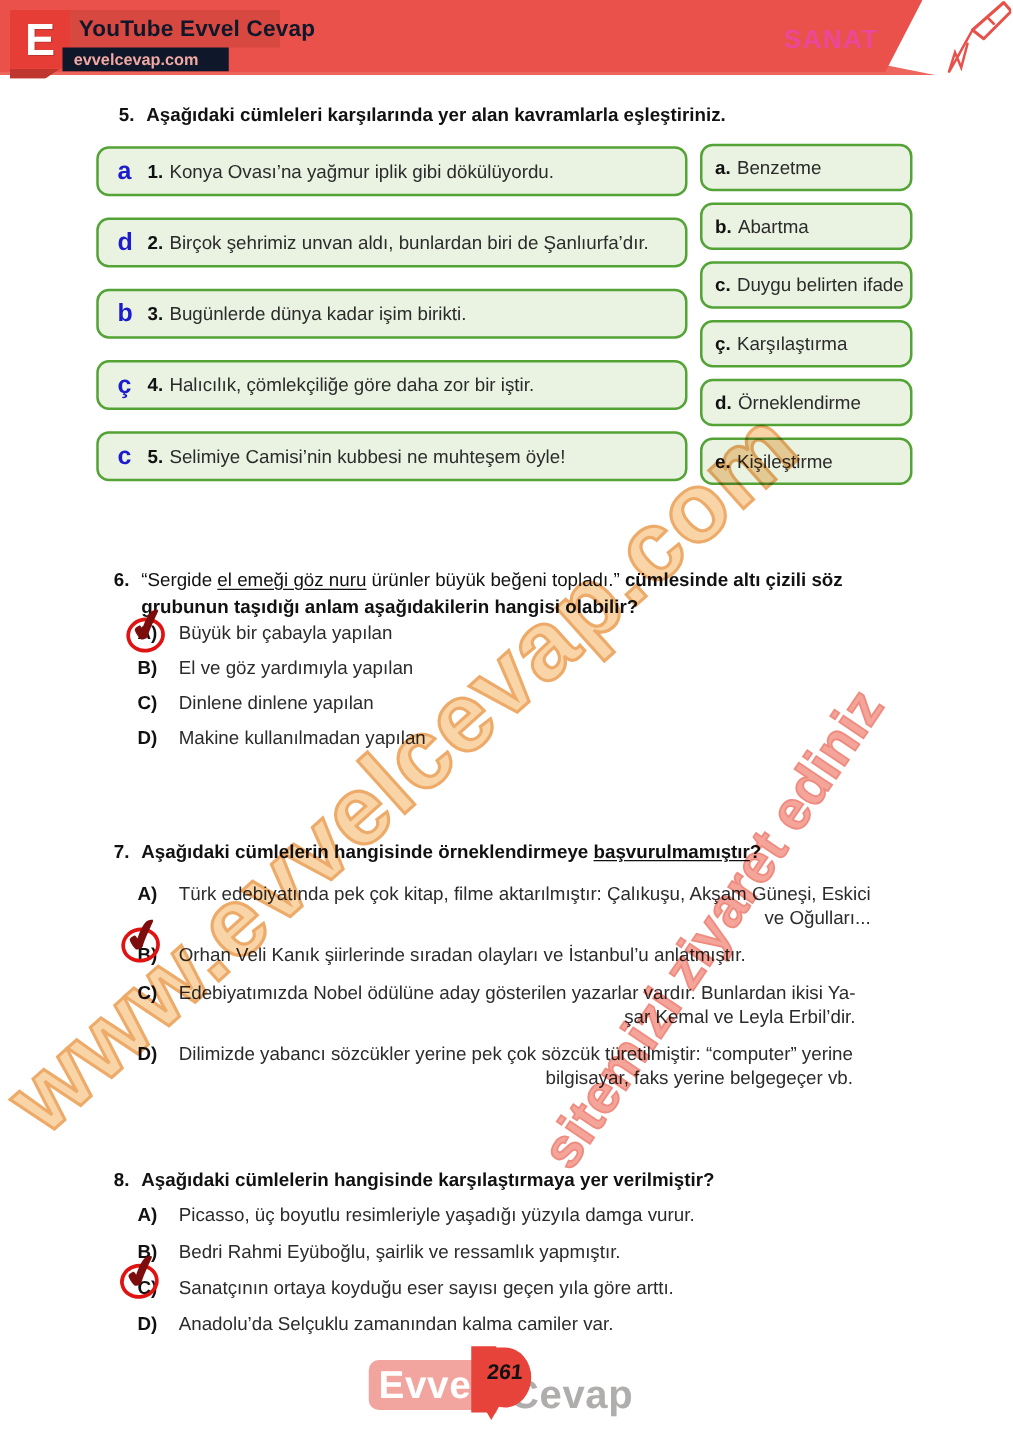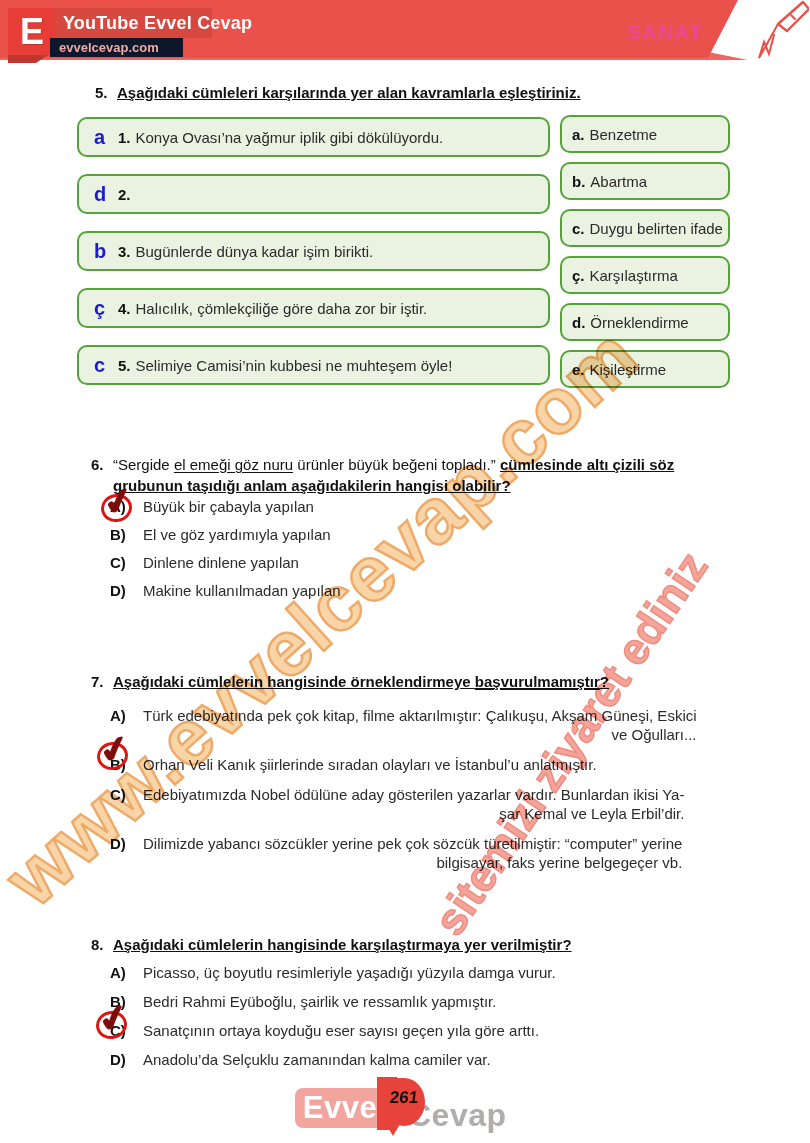--- a/index.html
+++ b/index.html
@@ -9,34 +9,34 @@
   
   .banner { position:absolute; left:0; top:0; width:810px; height:58px;
             background:#e9514a; clip-path:polygon(0 0, 738px 0, 708px 100%, 0 100%); z-index:4; }
   .banner-strip { position:absolute; left:0; top:52px; width:748px; height:8px;
             background:#ed675e; clip-path:polygon(0 0, 708px 0, 748px 100%, 0 100%); z-index:3; }
   .logo-e { position:absolute; left:8px; top:8px; width:48px; height:47px; background:#e63e37;
             color:#fff; font-size:36px; font-weight:bold; text-align:center; line-height:47px;
             z-index:6; text-shadow:1px 1px 0 rgba(0,0,0,.18); }
   .logo-e-fold { position:absolute; left:8px; top:55px; width:40px; height:8px; background:#c0372f;
             clip-path:polygon(0 0,100% 0,70% 100%,0 100%); z-index:5; }
-  .channel-box { position:absolute; left:56px; top:8px; width:156px; height:30px; background:#d64840;
-            color:#ffffff; font-size:18px; font-weight:bold; line-height:30px; padding-left:7px;
+  .channel-box { position:absolute; left:56px; top:8px; width:168px; height:30px; background:#d64840;
+            color:#0f172a; font-size:18px; font-weight:bold; line-height:30px; padding-left:7px;
             letter-spacing:.2px; z-index:6; white-space:nowrap; }
   .site-box { position:absolute; left:50px; top:38px; width:133px; height:19px; background:#0f172a;
             color:#f0a9a3; font-size:13px; font-weight:bold; line-height:19px; padding-left:9px; z-index:6; }
   .subject { position:absolute; left:627px; top:20px; color:#ec4899; font-size:21px; font-weight:bold;
             letter-spacing:1px; z-index:6; }
   .pen { position:absolute; left:731px; top:0; z-index:6; }
 
   
   .qhead { position:absolute; font-size:15px; line-height:21px; color:#111; }
   .qhead .qnum { position:absolute; left:0; top:0; font-weight:bold; }
   .qhead .qbody { display:block; padding-left:22px; }
-  .bold { font-weight:bold;text-decoration:underline; }
+  .bold { font-weight:bold; }
   .reg { font-weight:normal; }
   u { text-underline-offset:2px; }
 
   
   .sent-col { position:absolute; left:77px; top:117px; width:473px; }
   .sent-box { height:40px; margin-bottom:17px; border:2px solid #53a336; border-radius:10px;
               background:#eaf3e2; display:flex; align-items:center; padding-left:15px; }
   .sent-box .ans { color:#1c1ccd; font-size:20px; font-weight:bold; width:24px; flex:none; }
   .sent-box .snum { font-weight:bold; font-size:15px; color:#111; margin-right:5px; flex:none; }
   .sent-box .stext { font-size:15px; color:#2b2b2b; white-space:nowrap; }
@@ -118,20 +118,21 @@
 
   <div class="sent-col">
     <div class="sent-box">
       <span class="ans">a</span>
       <span class="snum">1.</span>
       <span class="stext">Konya Ovası’na yağmur iplik gibi dökülüyordu.</span>
     </div>
     <div class="sent-box">
       <span class="ans">d</span>
       <span class="snum">2.</span>
+      <span class="stext">Birçok şehrimiz unvan aldı, bunlardan biri de Şanlıurfa’dır.</span>
     </div>
     <div class="sent-box">
       <span class="ans">b</span>
       <span class="snum">3.</span>
       <span class="stext">Bugünlerde dünya kadar işim birikti.</span>
     </div>
     <div class="sent-box">
       <span class="ans">ç</span>
       <span class="snum">4.</span>
       <span class="stext">Halıcılık, çömlekçiliğe göre daha zor bir iştir.</span>

